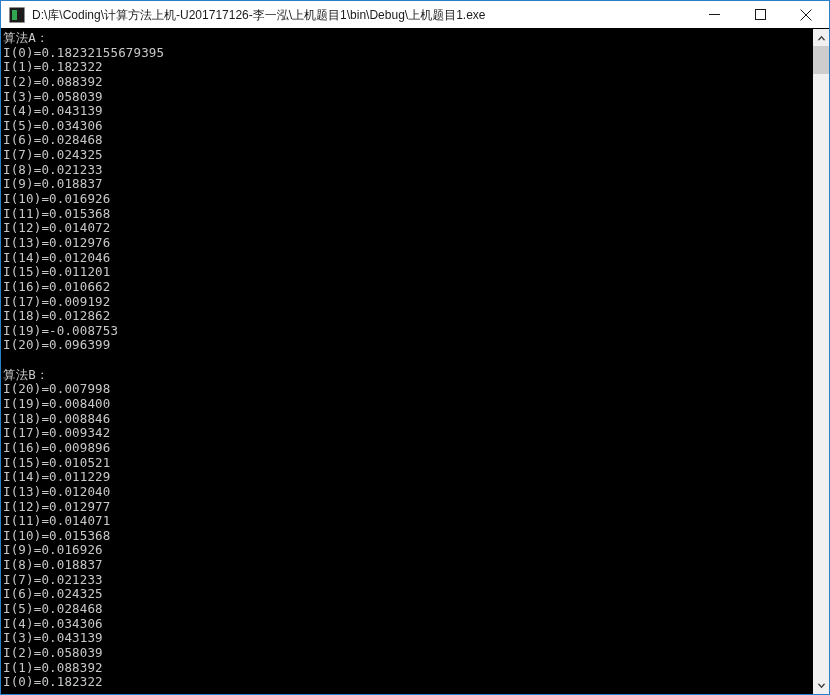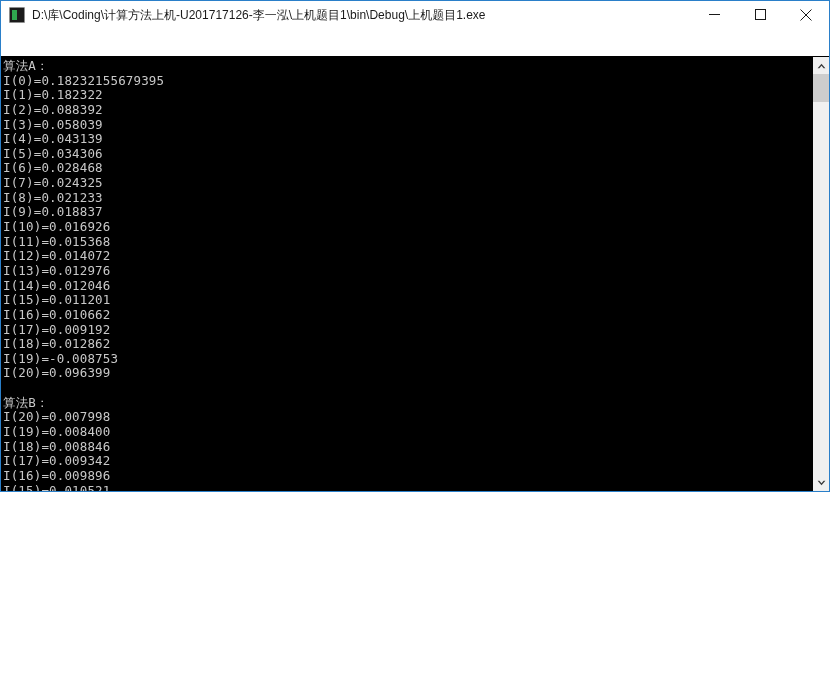--- a/index.html
+++ b/index.html
@@ -11,27 +11,26 @@
     width: 830px;
     height: 695px;
     overflow: hidden;
     font-family: "Liberation Sans", sans-serif;
   }
 
   
   .window {
     position: relative;
     width: 830px;
-    height: 492px;
+    height: 695px;
     box-sizing: border-box;
     border: 1px solid #2a7fc9;
     background: #ffffff;
     display: flex;
     flex-direction: column;
-    gap: 28px;
   }
 
   
   .titlebar {
     height: 27px;
     min-height: 27px;
     background: #ffffff;
     display: flex;
     align-items: center;
     position: relative;

